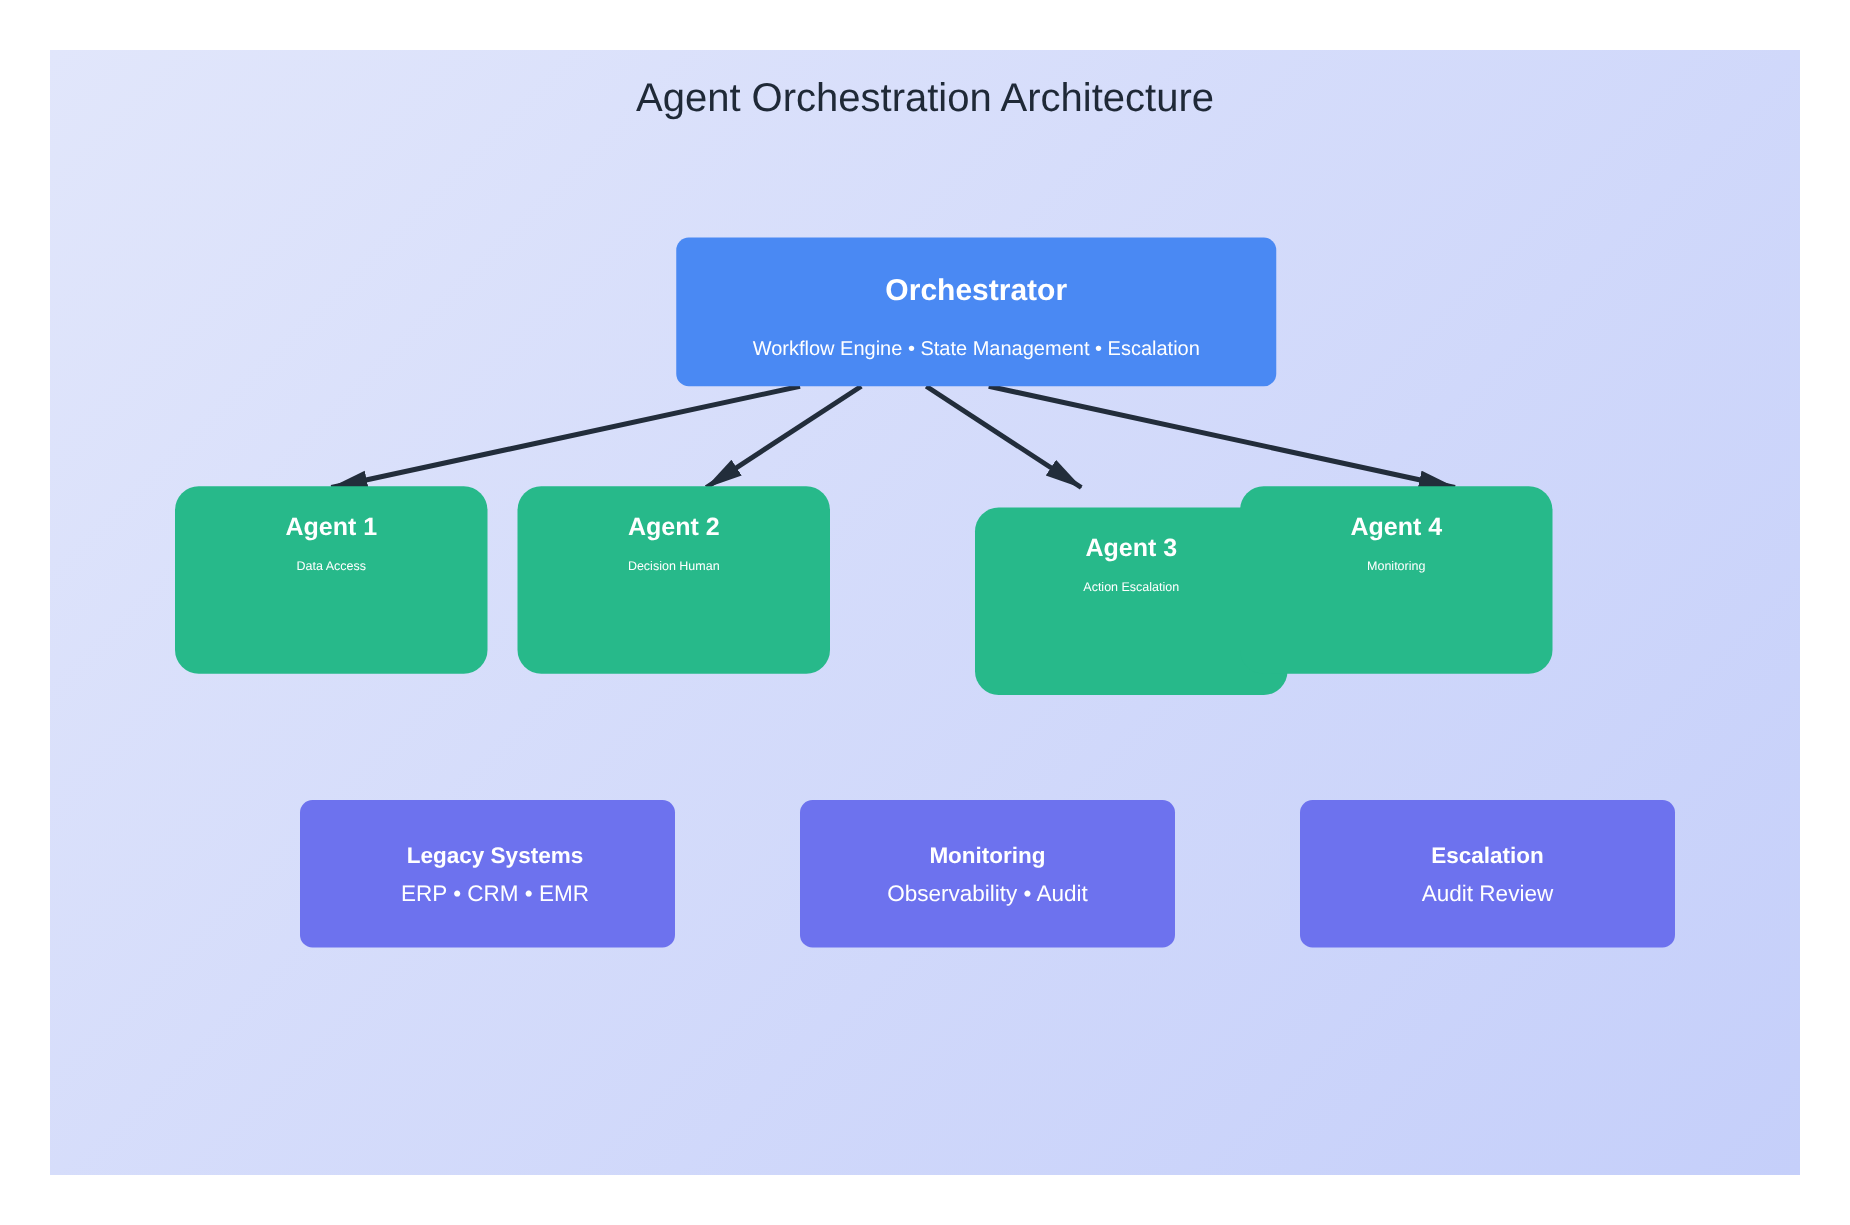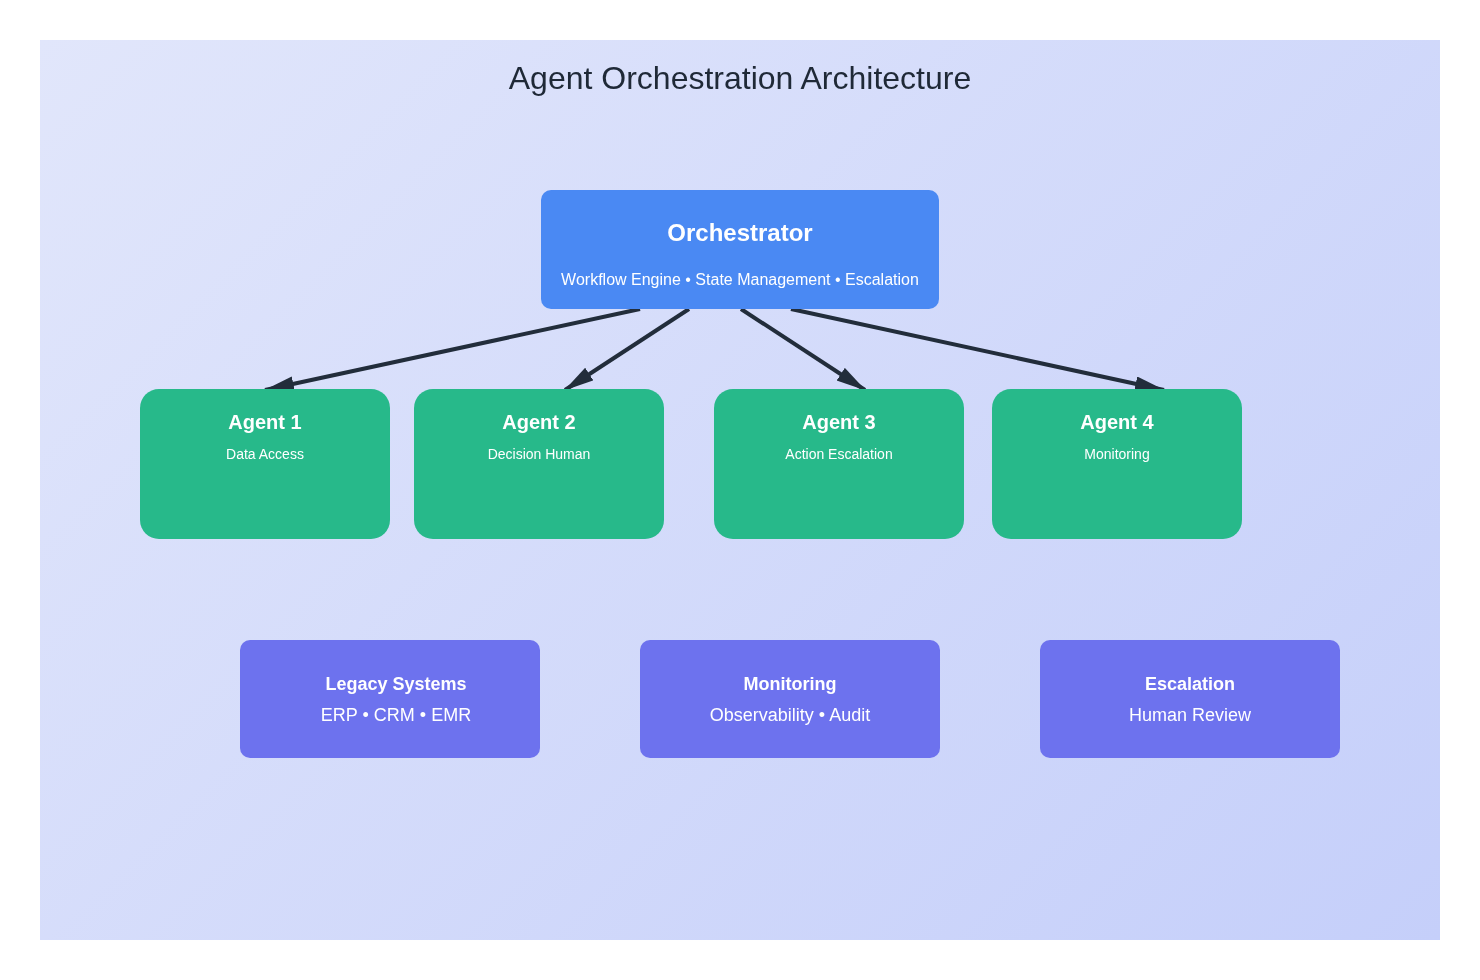--- a/index.html
+++ b/index.html
@@ -24,37 +24,37 @@
   }
   .node {
     position: absolute;
     border-radius: 10px;
     color: #ffffff;
     text-align: center;
     box-sizing: border-box;
   }
   .node h2, .node p { margin: 0; }
   .orchestrator {
-    left: 541px; top: 190px; width: 398px; height: 119px;
+    left: 541px; top: 190px; width: 480px; height: 119px;
     background: var(--blue);
     padding-top: 28px;
   }
   .orchestrator h2 { font-size: 24px; line-height: 30px; font-weight: bold; }
   .orchestrator p  { font-size: 16px; line-height: 20px; margin-top: 22px; }
   .agent {
     top: 389px; width: 250px; height: 150px;
     background: var(--green);
     padding-top: 19px;
     border-radius: 19px;
   }
   .agent h2 { font-size: 20px; line-height: 28px; font-weight: bold; }
-  .agent p  { font-size: 14px; line-height: 18px; margin-top: 9px; }
+  .agent p  { font-size: 10px; line-height: 18px; margin-top: 9px; }
   .agent-1 { left: 140px; }
   .agent-2 { left: 414px; }
-  .agent-3 { left: 714px; }
+  .agent-3 { left: 780px; margin-top: 17px; }
   .agent-4 { left: 992px; }
   .system {
     top: 640px; width: 300px; height: 118px;
     background: var(--purple);
     padding-top: 32px;
   }
   .system h2 { font-size: 18px; line-height: 24px; font-weight: bold; }
   .system p  { font-size: 18px; line-height: 18px; margin-top: 10px; }
   .system-1 { left: 240px; padding-left: 12px; }
   .system-2 { left: 640px; }
@@ -106,15 +106,15 @@
   <div class="node system system-1">
     <h2>Legacy Systems</h2>
     <p>ERP • CRM • EMR</p>
   </div>
   <div class="node system system-2">
     <h2>Monitoring</h2>
     <p>Observability • Audit</p>
   </div>
   <div class="node system system-3">
     <h2>Escalation</h2>
-    <p>Human Review</p>
+    <p>Audit Review</p>
   </div>
 </div>
 
 </body></html>

